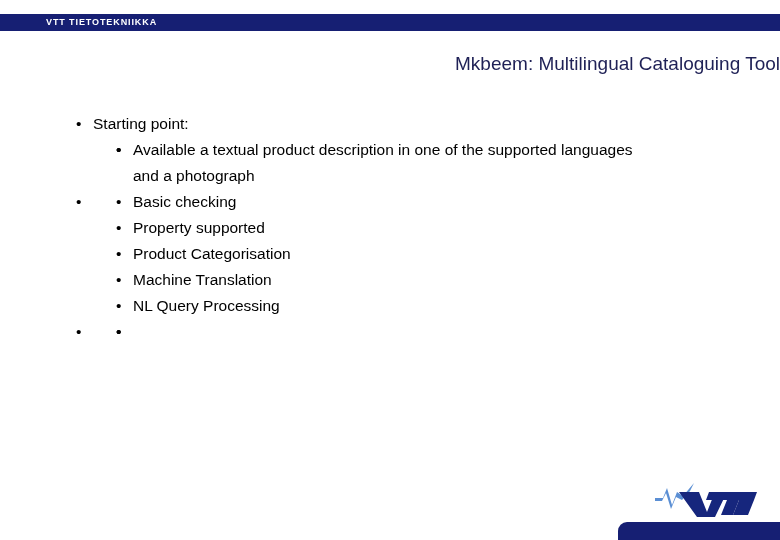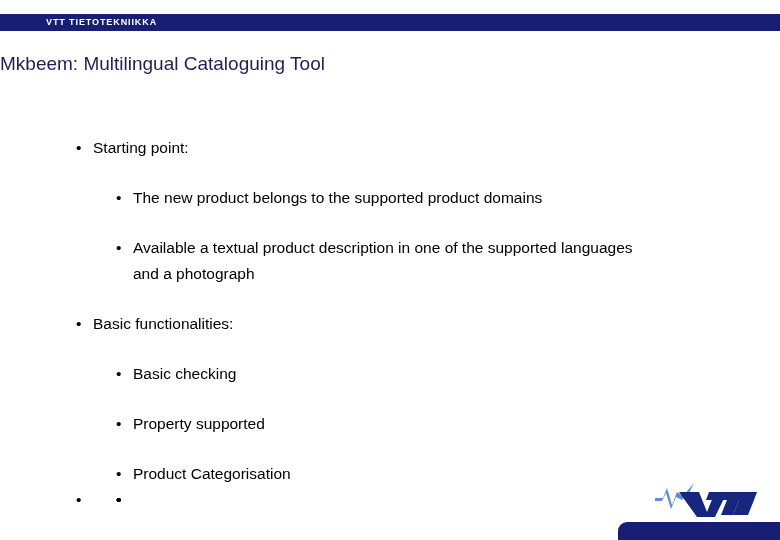--- a/index.html
+++ b/index.html
@@ -46,21 +46,21 @@
     line-height: 15px;
     white-space: nowrap;
   }
 
   
   .slide-title {
     position: absolute;
     left: 0;
     top: 52px;
     width: 780px;
-    text-align: left;
+    text-align: right;
     font-size: 19px;
     color: #1f2156;
     line-height: 24px;
     white-space: nowrap;
   }
 
   
   .body-list {
     position: absolute;
     left: 0;
@@ -83,21 +83,20 @@
   .bullet-mark {
     position: absolute;
     font-size: 15.5px;
     line-height: 26px;
     color: #000000;
   }
   .bullet-row.lvl1 > .bullet-mark { left: 76px; }
   .bullet-row.lvl2 > .bullet-mark { left: 116px; }
   .bullet-text {
     display: block;
-    margin-top: 24px;
   }
   .accent-red {
     color: #cc0000;
   }
 
   
   .logo {
     position: absolute;
     left: 653px;
     top: 481px;
@@ -129,54 +128,54 @@
 
   <div class="body-list">
 
     <div class="bullet-row lvl1">
       <span class="bullet-mark">•</span>
       <span class="bullet-text">Starting point:</span>
     </div>
 
     <div class="bullet-row lvl2">
       <span class="bullet-mark">•</span>
-      <span class="bullet-text">The new product belongs to the supported product domains</span>
     </div>
 
     <div class="bullet-row lvl2">
       <span class="bullet-mark">•</span>
       <span class="bullet-text">Available a textual product description in one of the supported languages and a photograph</span>
     </div>
 
     <div class="bullet-row lvl1">
       <span class="bullet-mark">•</span>
-      <span class="bullet-text">Basic functionalities:</span>
     </div>
 
     <div class="bullet-row lvl2">
       <span class="bullet-mark">•</span>
       <span class="bullet-text">Basic checking</span>
     </div>
 
     <div class="bullet-row lvl2">
       <span class="bullet-mark">•</span>
       <span class="bullet-text">Property supported</span>
     </div>
 
     <div class="bullet-row lvl2">
       <span class="bullet-mark">•</span>
       <span class="bullet-text">Product Categorisation</span>
     </div>
 
     <div class="bullet-row lvl2">
       <span class="bullet-mark">•</span>
-    </div>
-
-    <div class="bullet-row lvl2">
-      <span class="bullet-mark">•</span>
+      <span class="bullet-text">Machine Translation</span>
+    </div>
+
+    <div class="bullet-row lvl2">
+      <span class="bullet-mark">•</span>
+      <span class="bullet-text">NL Query Processing</span>
     </div>
 
     <div class="bullet-row lvl1">
       <span class="bullet-mark">•</span>
     </div>
 
     <div class="bullet-row lvl2">
       <span class="bullet-mark">•</span>
     </div>
 

